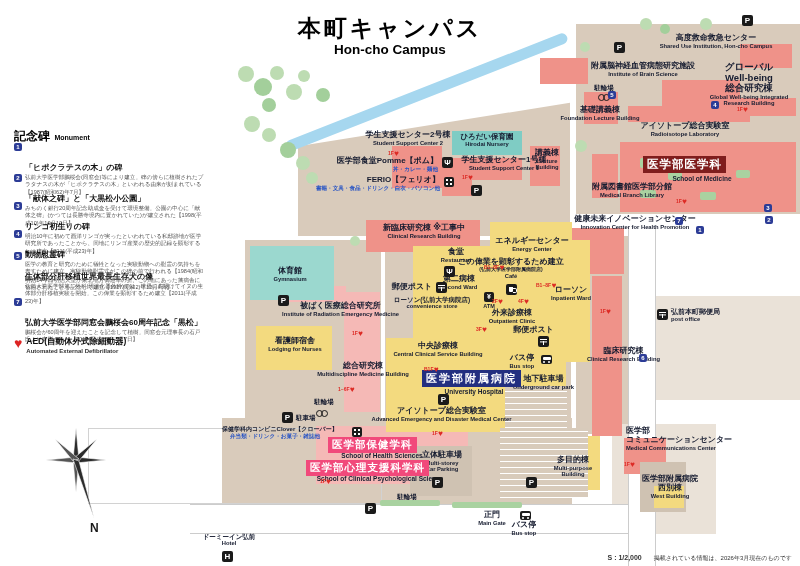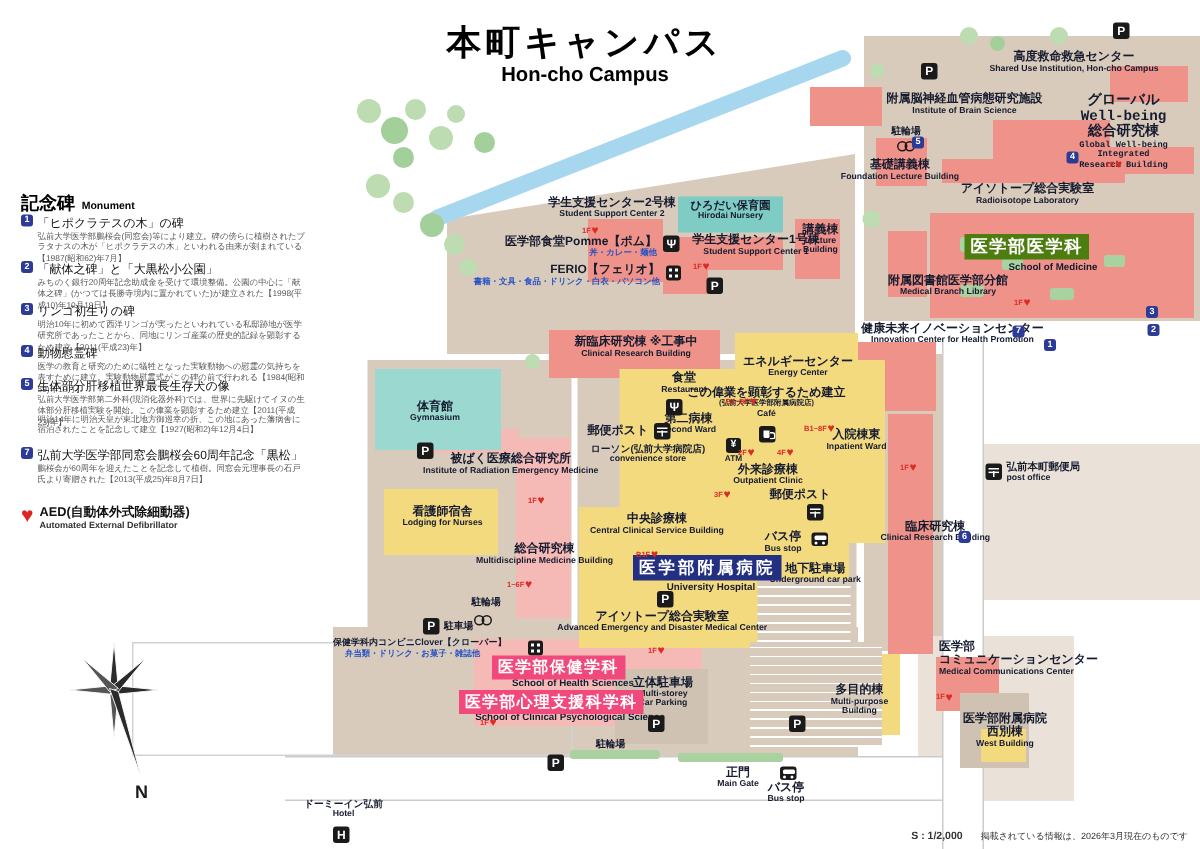--- a/index.html
+++ b/index.html
@@ -31,21 +31,21 @@
   .lbl.right{text-align:right;}
   .jp{font-size:8px;font-weight:bold;white-space:pre-line;}
   .jp-lg{font-size:9.5px;font-weight:bold;white-space:pre-line;}
   .jp-sm{font-size:6.5px;font-weight:bold;white-space:nowrap;}
   .jp-xs{font-size:5.5px;font-weight:bold;white-space:nowrap;}
   .en{font-size:5.8px;font-weight:bold;white-space:pre-line;}
   .sub{font-size:5.6px;font-weight:bold;color:#2753c4;white-space:nowrap;}
   .sub2{font-size:5px;font-weight:bold;white-space:nowrap;}
   
   .banner{position:absolute;z-index:6;color:#fff;font-weight:bold;padding:1px 4px;white-space:nowrap;}
-  .b-red{background:#4d7c0f;font-size:11.5px;letter-spacing:1px;}
+  .b-red{background:#7f1d1d;font-size:11.5px;letter-spacing:1px;}
   .b-pink{background:#f1497b;font-size:10.5px;letter-spacing:1px;}
   .b-navy{background:#232f80;font-size:11px;letter-spacing:2px;}
   
   .ic{position:absolute;width:11px;height:11px;background:#1a1a1a;color:#fff;border-radius:2px;
       text-align:center;line-height:11px;font-size:8px;font-weight:bold;z-index:6;}
   .icbus{position:absolute;width:11px;height:9px;background:#1a1a1a;border-radius:2px;z-index:6;}
   .icbus::before{content:"";position:absolute;left:1.5px;top:1.5px;width:8px;height:3.5px;background:#fff;border-radius:1px;}
   .icbus::after{content:"";position:absolute;left:2px;bottom:1px;width:2px;height:2px;background:#fff;border-radius:50%;box-shadow:5px 0 0 #fff;}
   .icbike{position:absolute;width:12px;height:8px;z-index:6;}
   .icbike::before,.icbike::after{content:"";position:absolute;bottom:0;width:5px;height:5px;border:1.3px solid #1a1a1a;border-radius:50%;}
@@ -58,21 +58,21 @@
   .icpost{position:absolute;width:11px;height:11px;background:#1a1a1a;border-radius:2px;z-index:6;}
   .icpost::before{content:"";position:absolute;left:2px;top:3px;right:2px;height:1.2px;background:#fff;box-shadow:0 2.4px 0 #fff;}
   .icpost::after{content:"";position:absolute;left:50%;top:5px;width:1.4px;height:4px;margin-left:-0.7px;background:#fff;}
   .mk{position:absolute;width:8px;height:8px;background:#2c3c96;color:#fff;border-radius:2px;
       text-align:center;line-height:8px;font-size:6px;font-weight:bold;z-index:7;}
   .heart{position:absolute;z-index:7;font-size:8px;color:#dd2b25;line-height:1;white-space:nowrap;}
   .heart .fl{font-size:5px;font-weight:bold;vertical-align:1.5px;margin-right:0.5px;}
   
   .lg-item{position:absolute;left:14px;width:190px;color:#222;z-index:5;}
   .lg-t{display:flex;gap:3px;align-items:flex-start;}
-  .lg-title{font-size:8px;font-weight:normal;color:#101010;}
+  .lg-title{font-size:8px;font-weight:bold;color:#101010;margin-top:19px;}
   .mk-lg{position:static;flex:0 0 auto;}
   .lg-d{font-size:5.6px;line-height:1.3;color:#555;margin-left:11px;margin-top:1px;}
   .aed-big{color:#dd2423;font-size:14px;line-height:1;}
   .foot{position:absolute;left:470px;top:546px;width:322px;text-align:right;z-index:5;color:#333;}
   .foot .sc{font-size:7px;font-weight:bold;}
   .foot .nt{font-size:6px;margin-left:12px;}
 </style>
 </head>
 <body>
 
@@ -226,21 +226,21 @@
     <polygon points="17,69 36,50 40,46" fill="#555" stroke="#fff" stroke-width="0.6"></polygon>
     <polygon points="17,27 35,49 41,47" fill="#555" stroke="#fff" stroke-width="0.6"></polygon>
     <polygon points="56,106 35,47 41,49" fill="#2b2b2b" stroke="#fff" stroke-width="0.6"></polygon>
     <text x="52" y="120" font-size="12" font-weight="bold" fill="#1a1a1a">N</text>
   </svg>
 
   <div class="lbl" style="left:636px;top:34px;width:160px;">
     <div class="jp">高度救命救急センター</div>
     <div class="en">Shared Use Institution, Hon-cho Campus</div>
   </div>
-  <div class="lbl" style="left:702px;top:62px;width:94px;font-family:Liberation Mono, monospace;">
+  <div class="lbl" style="left:702px;top:62px;width:94px;">
     <div class="jp-lg">グローバル
 Well-being
 総合研究棟</div>
     <div class="en">Global Well-being Integrated
 Research Building</div>
   </div>
   <div class="lbl" style="left:576px;top:62px;width:134px;">
     <div class="jp">附属脳神経血管病態研究施設</div>
     <div class="en">Institute of Brain Science</div>
   </div>
@@ -324,21 +324,21 @@
   <span class="icpost" style="left:436px;top:282px;"></span>
   <div class="lbl" style="left:382px;top:296px;width:100px;">
     <div class="jp-sm">ローソン(弘前大学病院店)</div>
     <div class="en">convenience store</div>
   </div>
   <div class="lbl" style="left:246px;top:267px;width:88px;">
     <div class="jp">体育館</div>
     <div class="en">Gymnasium</div>
   </div>
   <div class="lbl" style="left:542px;top:286px;width:58px;">
-    <div class="jp">入院棟東</div>
+    <div class="jp">ローソン</div>
     <div class="en">Inpatient Ward</div>
   </div>
   <span class="ic" style="left:484px;top:292px;width:10px;height:10px;line-height:10px;font-size:7px;">¥</span>
   <div class="lbl" style="left:476px;top:303px;width:26px;">
     <div class="jp-xs">ATM</div>
   </div>
   <div class="lbl" style="left:470px;top:309px;width:84px;">
     <div class="jp">外来診療棟</div>
     <div class="en">Outpatient Clinic</div>
   </div>

